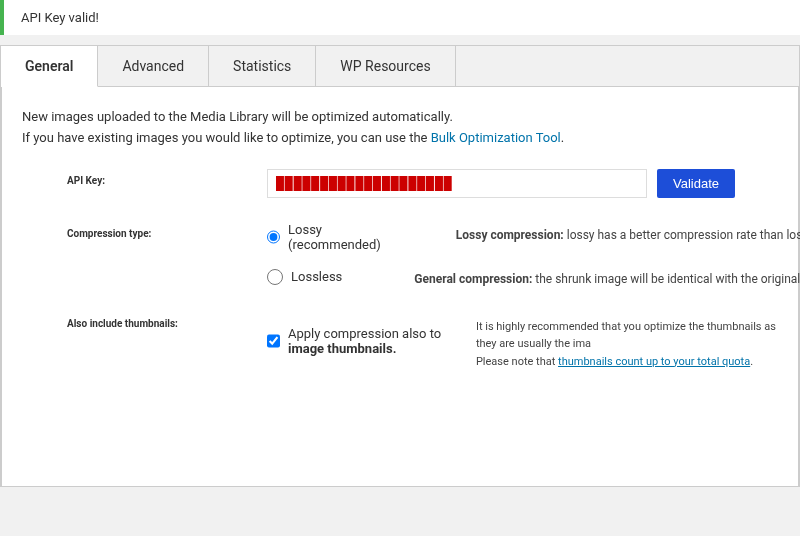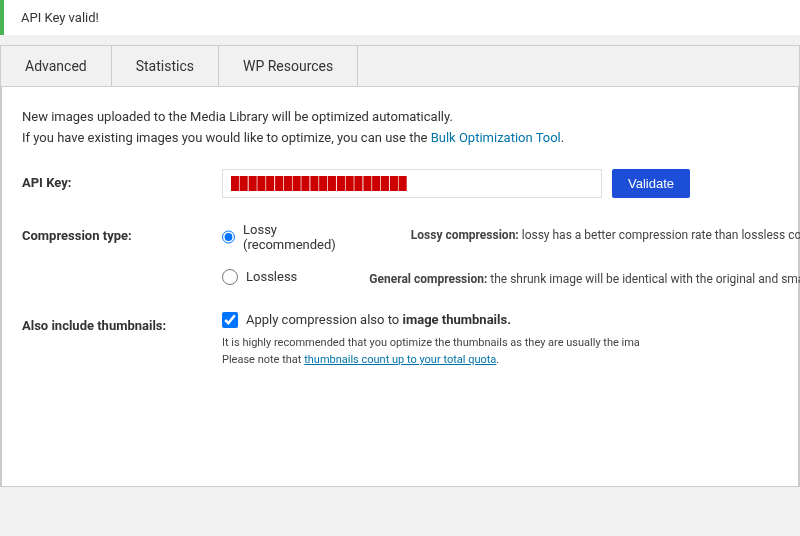--- a/index.html
+++ b/index.html
@@ -64,21 +64,22 @@
     }
     .form-row {
       display: flex;
       align-items: flex-start;
       margin-bottom: 24px;
     }
     .form-label {
       font-weight: 700;
       min-width: 200px;
       padding-top: 6px;
-      font-size: 13px;
+      font-size: 10px;
+      margin-left: 45px;
     }
     .form-field {
       flex: 1;
     }
     .api-key-row {
       display: flex;
       align-items: center;
       gap: 10px;
     }
     .api-key-input {
@@ -131,21 +132,21 @@
       overflow: hidden;
       white-space: nowrap;
       text-overflow: ellipsis;
     }
     .radio-desc strong {
       font-weight: 700;
       padding-left: 48px;
     }
     .checkbox-group {
       display: flex;
-      flex-direction: column;
+      flex-direction: row;
     }
     .checkbox-label {
       display: flex;
       align-items: center;
       gap: 8px;
       font-size: 13px;
       cursor: pointer;
     }
     .checkbox-label input[type="checkbox"] {
       margin: 0;
@@ -170,20 +171,23 @@
   </style>
 </head>
 <body>
 
 <div class="api-key-notice">
   <span>API Key valid!</span>
 </div>
 
 <div class="tabs-wrapper">
   <div class="tabs">
+    <div class="tab active">
+      <span>General</span>
+    </div>
     <div class="tab">
       <span>Advanced</span>
     </div>
     <div class="tab">
       <span>Statistics</span>
     </div>
     <div class="tab">
       <span>WP Resources</span>
     </div>
   </div>

